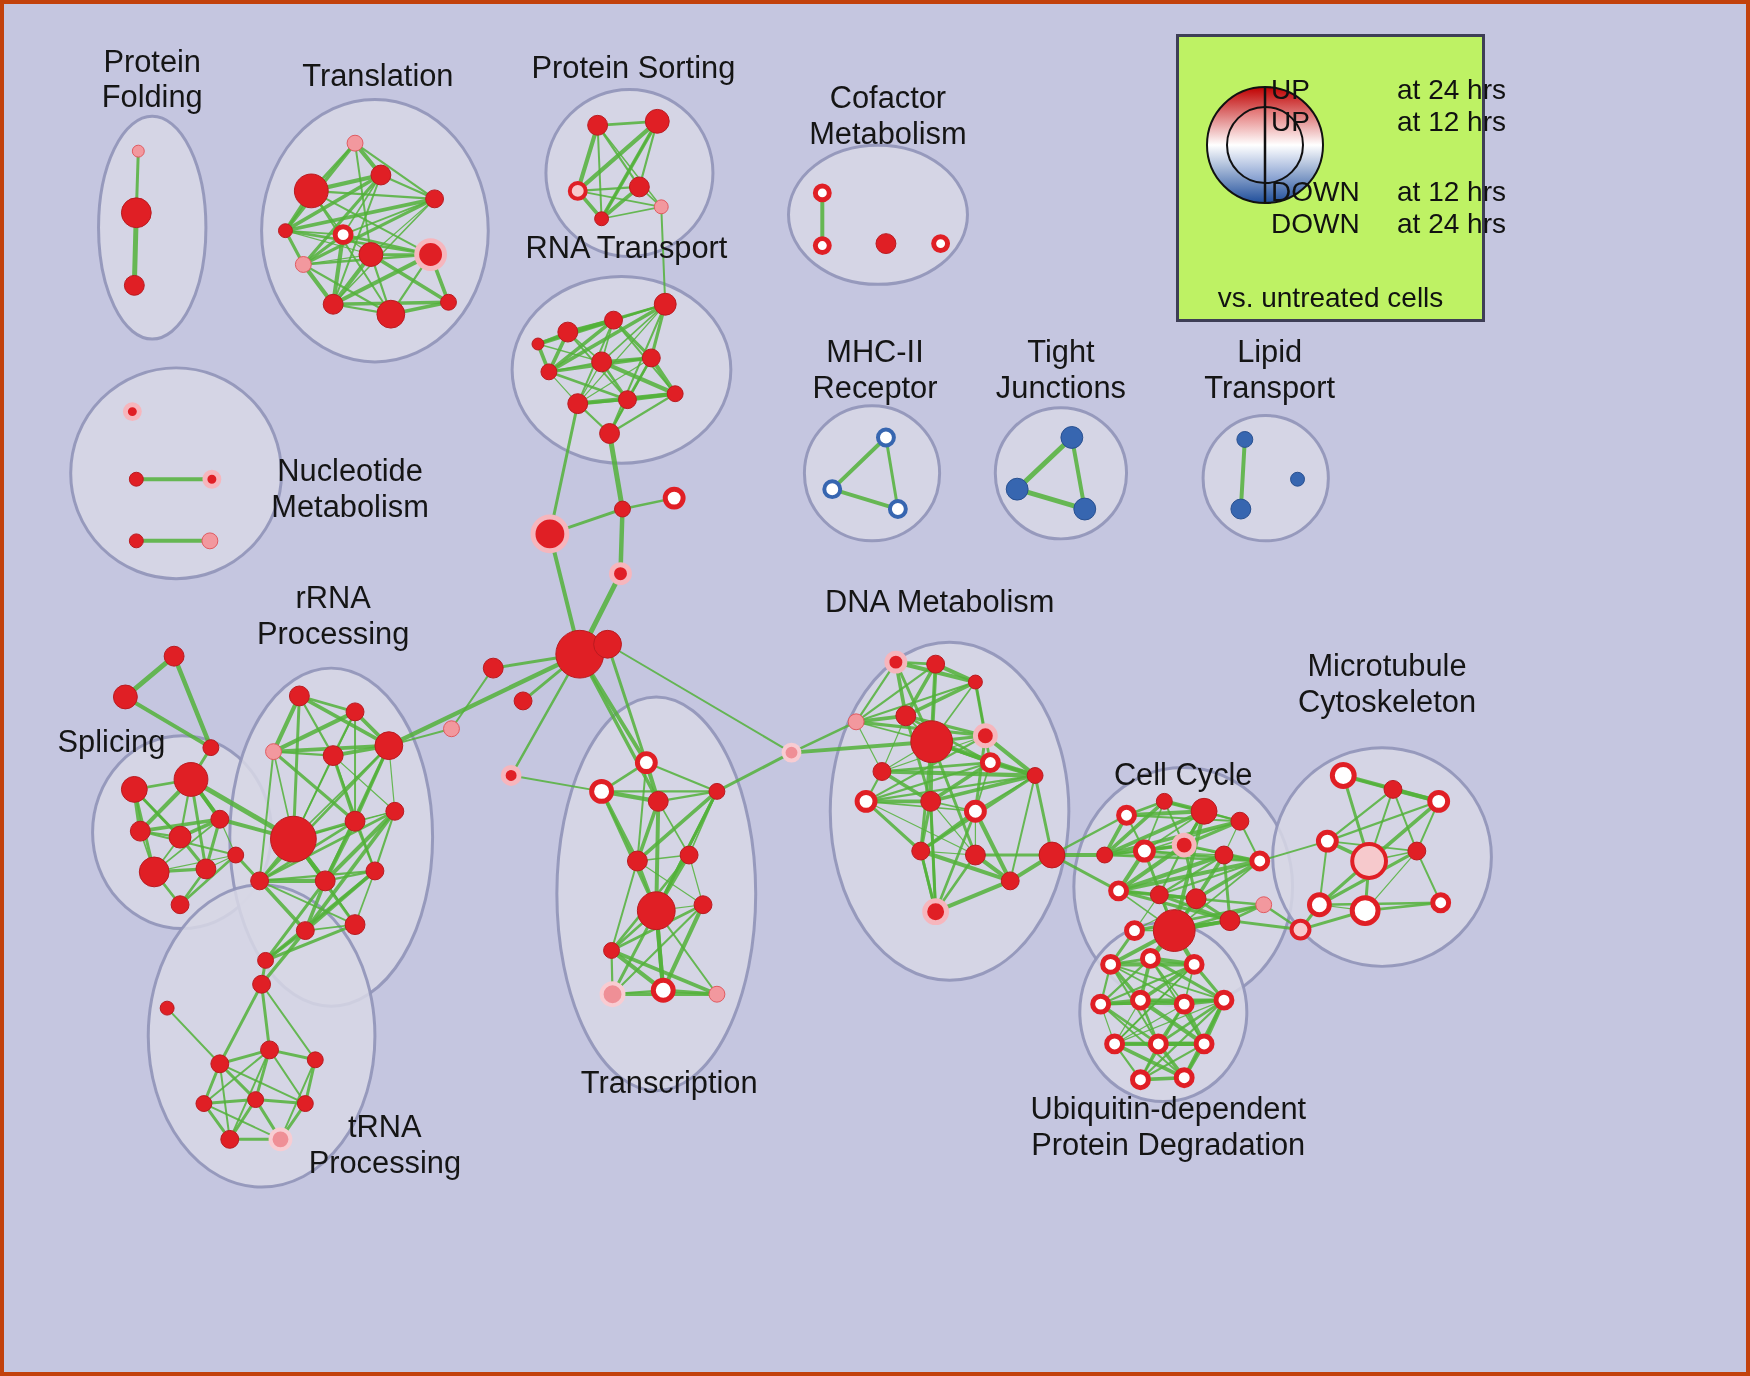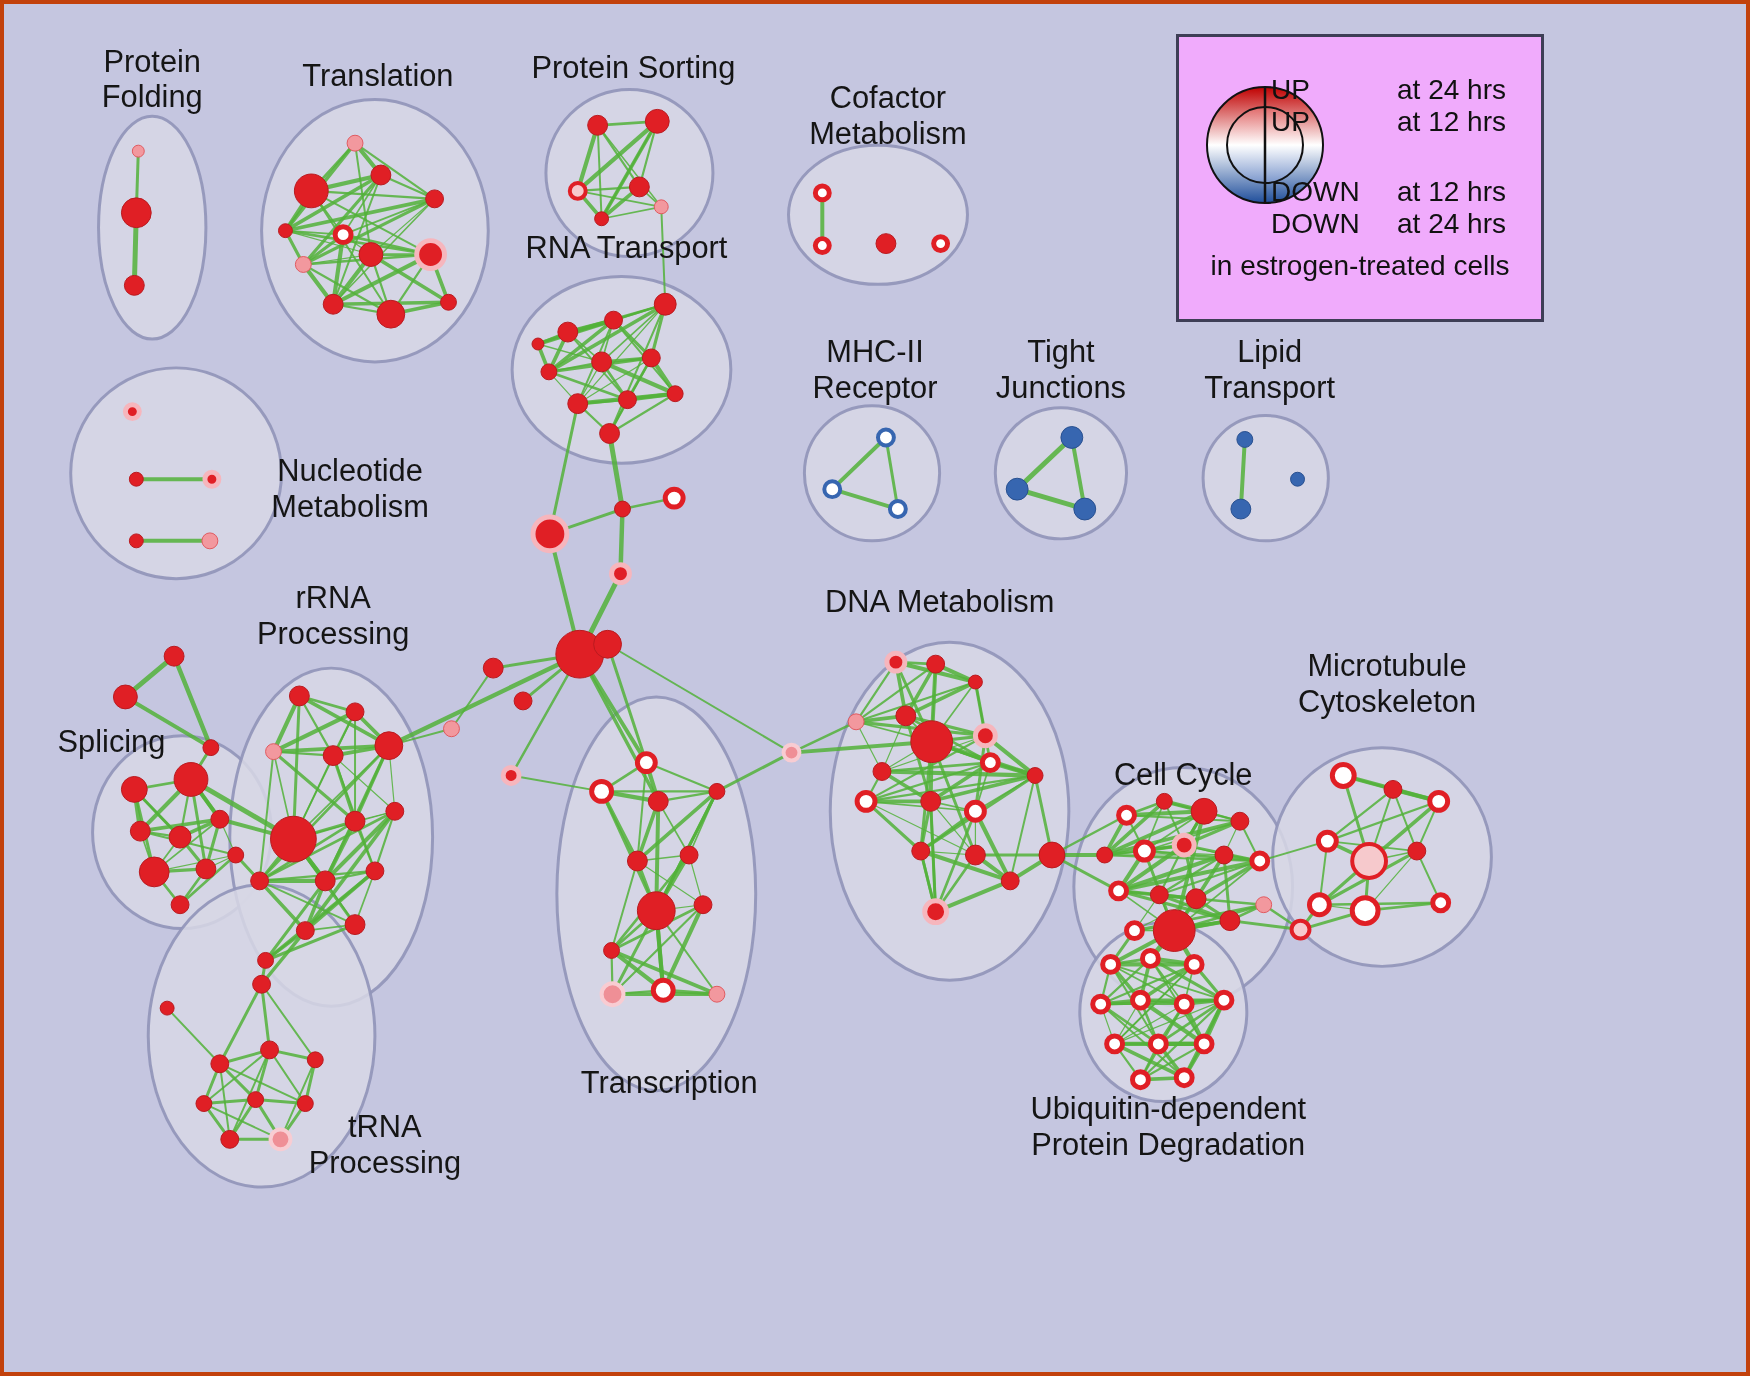--- a/index.html
+++ b/index.html
@@ -7,22 +7,22 @@
     position:relative;
     width:1750px;height:1376px;
     background:#c5c6e0;
     border:4px solid #c2410c;
     box-sizing:border-box;
     font-family:"Liberation Sans",sans-serif;
     overflow:hidden;
   }
   #network{position:absolute;left:0;top:0;width:100%;height:100%;}
   .legend{
-    position:absolute;left:1172px;top:30px;width:368px;height:288px;
-    border:3px solid #3e3e56;background:#f0abfc;box-sizing:border-box;
+    position:absolute;left:1172px;top:30px;width:309px;height:288px;
+    border:3px solid #3e3e56;background:#bef264;box-sizing:border-box;
   }
   .legend span{position:absolute;font-size:28px;color:#111;white-space:nowrap;line-height:30px;}
   .legend-wheel{position:absolute;left:16px;top:44px;}
   .lg-caption{left:0;width:100%;text-align:center;}
 </style>
 </head>
 <body>
 
 <div id="stage">
 
@@ -758,16 +758,16 @@
       <line x1="70" y1="6" x2="70" y2="122" stroke="#111" stroke-width="2.5"></line>
     </svg>
     <span style="left:92px;top:38px">UP</span>
     <span style="left:218px;top:38px">at 24 hrs</span>
     <span style="left:92px;top:70px">UP</span>
     <span style="left:218px;top:70px">at 12 hrs</span>
     <span style="left:92px;top:140px">DOWN</span>
     <span style="left:218px;top:140px">at 12 hrs</span>
     <span style="left:92px;top:172px">DOWN</span>
     <span style="left:218px;top:172px">at 24 hrs</span>
-    <span class="lg-caption" style="top:214px">in estrogen-treated cells</span>
+    <span class="lg-caption" style="top:246px">vs. untreated cells</span>
   </div>
 
 </div>
 
 </body></html>

